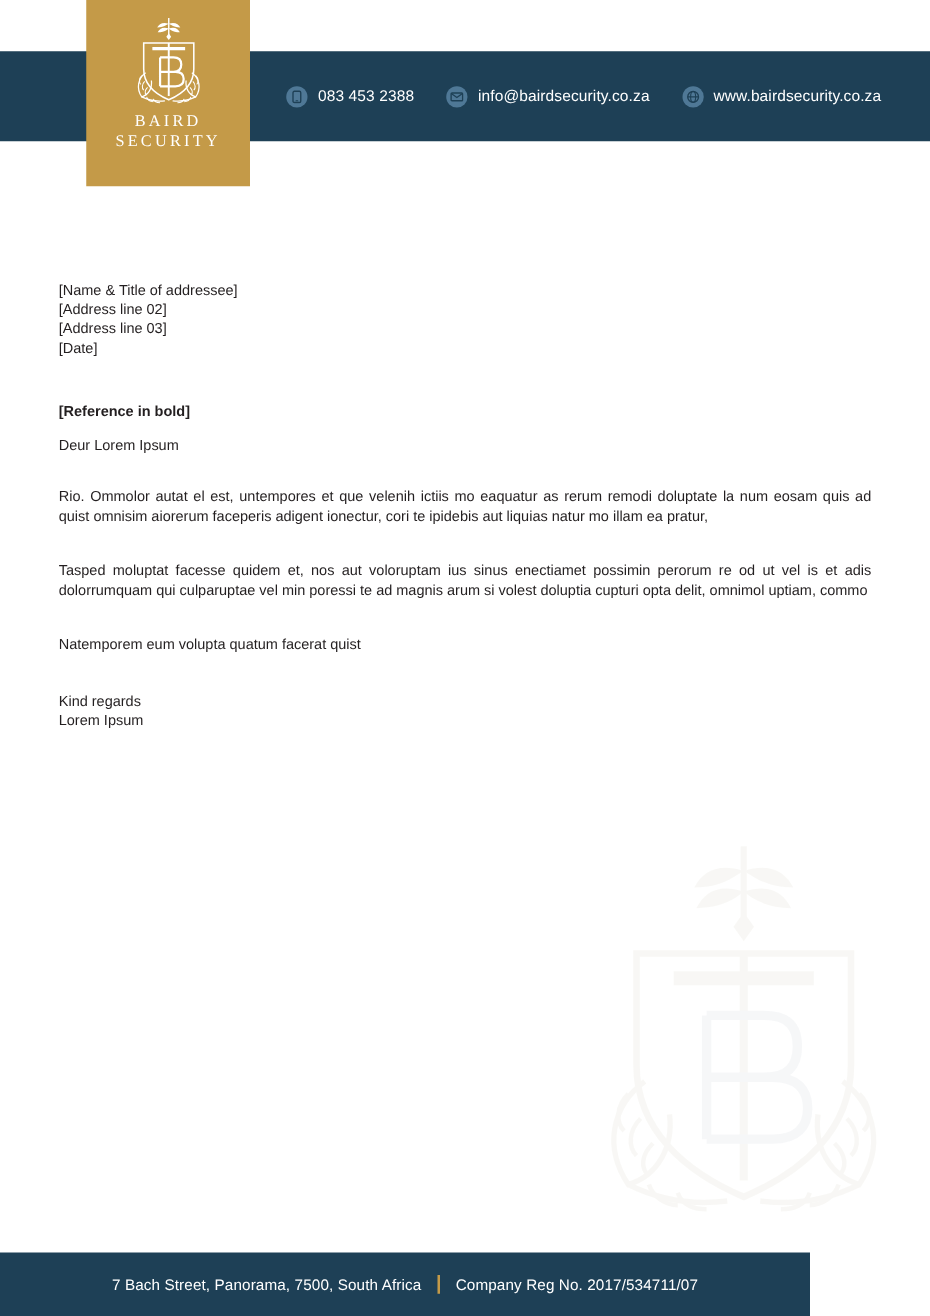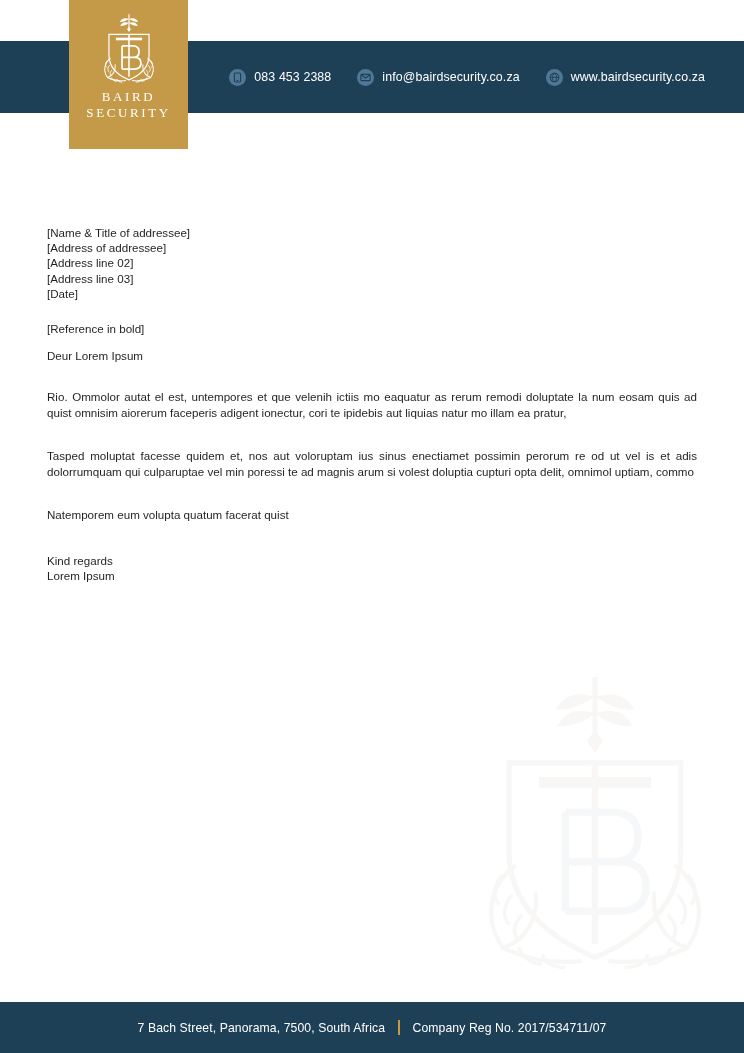--- a/index.html
+++ b/index.html
@@ -59,21 +59,21 @@
     color: #ffffff;
     font-size: 12.4px;
     letter-spacing: 0.1px;
     white-space: nowrap;
   }
 
   .logo-block {
     position: absolute;
     left: 69px;
     top: 0;
-    width: 119px;
+    width: 131px;
     height: 149px;
     background: #c49a48;
     display: flex;
     flex-direction: column;
     align-items: center;
     z-index: 5;
   }
   .logo-mark {
     margin-top: 12px;
     width: 78px;
@@ -108,23 +108,23 @@
     top: 225px;
     width: 650px;
     z-index: 2;
   }
   .addr-line {
     font-size: 11.6px;
     line-height: 15.2px;
     color: #231f20;
   }
   .reference {
-    margin-top: 21px;
-    font-size: 11.6px;
-    font-weight: normal;
+    margin-top: 37px;
+    font-size: 11.6px;
+    font-weight: bold;
     color: #231f20;
   }
   .salutation {
     margin-top: 14px;
     font-size: 11.6px;
     color: #231f20;
   }
   .body-para {
     margin-top: 27px;
     font-size: 11.6px;
@@ -138,21 +138,21 @@
     font-size: 11.6px;
     line-height: 15.4px;
     color: #231f20;
   }
 
   
   .footer-band {
     position: absolute;
     left: 0;
     bottom: 0;
-    width: 744px;
+    width: 648px;
     height: 51px;
     background: #1e4056;
     display: flex;
     align-items: center;
     justify-content: center;
     z-index: 3;
   }
   .footer-text {
     color: #ffffff;
     font-size: 12.2px;
@@ -266,21 +266,20 @@
       <path d="M78 85 C70 89 62 90 54 89" stroke-width="1.3"></path>
       <path d="M73 85 C72 88 69 90 66 90 M66 87 C65 90 62 91 59 91" stroke-width="1.1"></path>
     </g>
   </svg>
 </div>
 
 <div class="letter">
 
   <div>
     <div class="addr-line">[Name &amp; Title of addressee]</div>
-    <div class="addr-line">[Address of addressee]</div>
     <div class="addr-line">[Address line 02]</div>
     <div class="addr-line">[Address line 03]</div>
     <div class="addr-line">[Date]</div>
   </div>
 
   <div class="reference">[Reference in bold]</div>
 
   <div class="salutation">Deur Lorem Ipsum</div>
 
   <p class="body-para">Rio. Ommolor autat el est, untempores et que velenih ictiis mo eaquatur as rerum remodi doluptate la num eosam quis ad quist omnisim aiorerum faceperis adigent ionectur, cori te ipidebis aut liquias natur mo illam ea pratur,</p>

